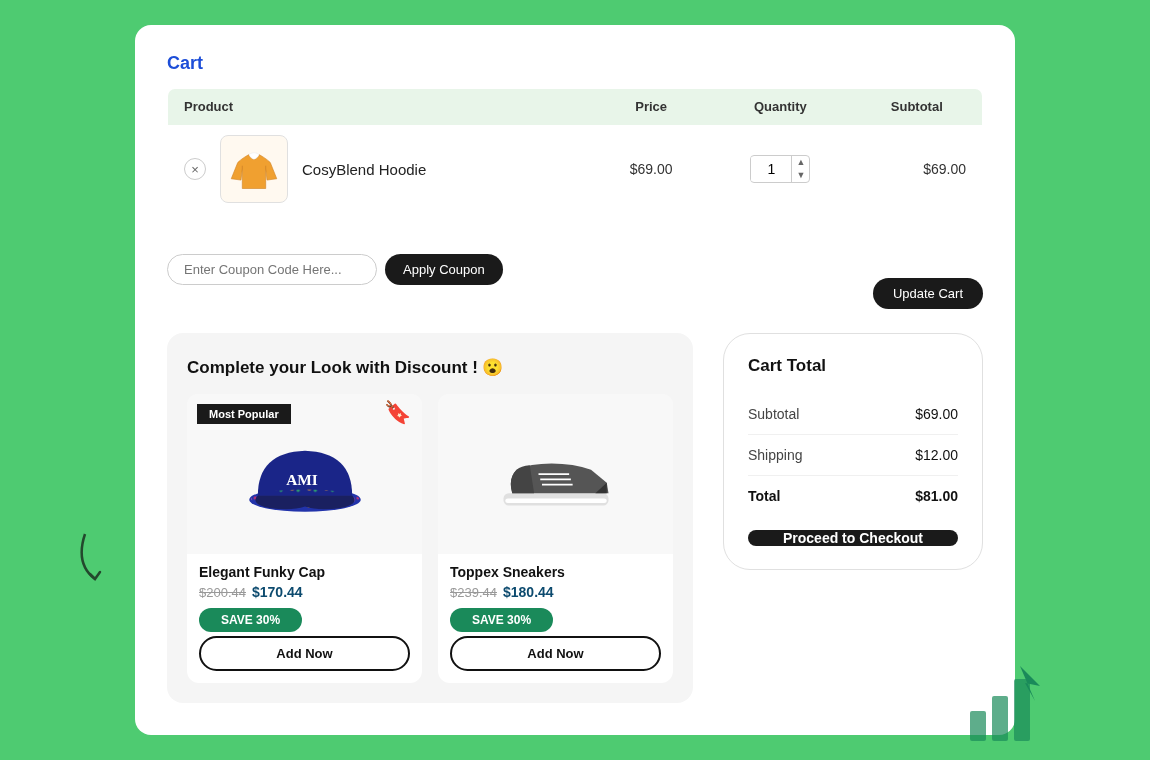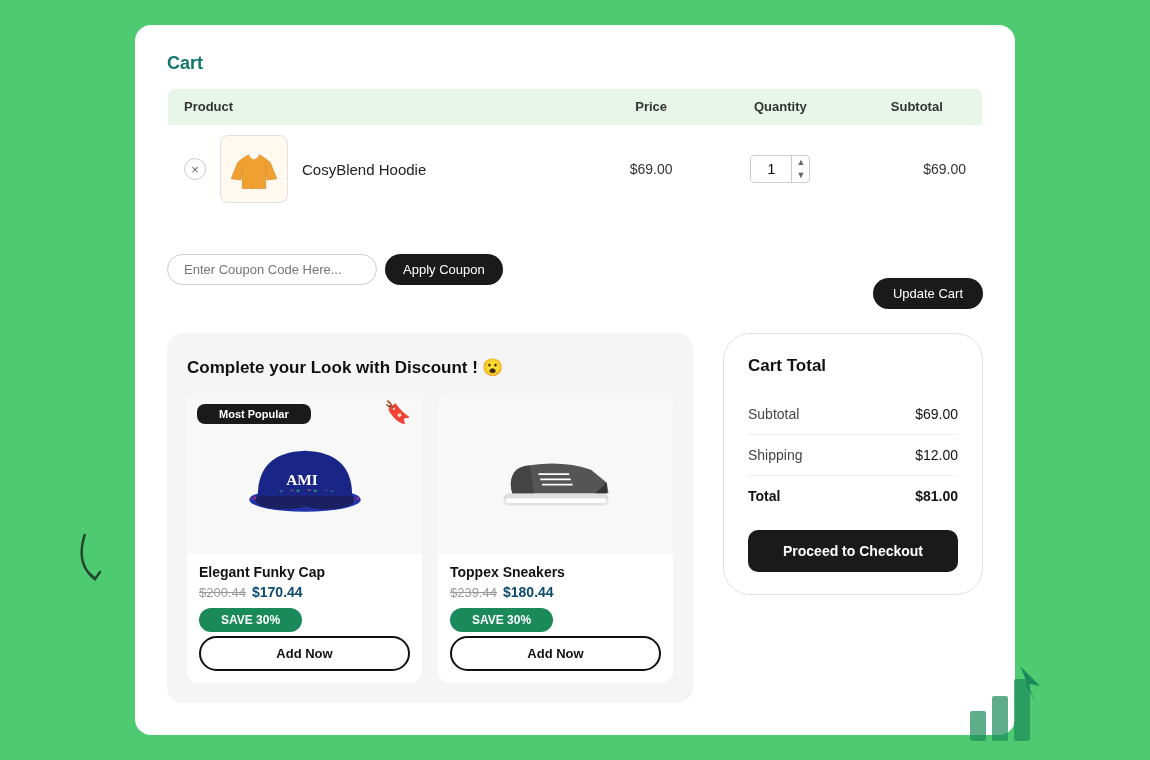--- a/index.html
+++ b/index.html
@@ -17,21 +17,21 @@
       background: #fff;
       border-radius: 16px;
       width: 880px;
       min-height: 700px;
       padding: 28px 32px 32px;
       position: relative;
     }
     .page-title {
       font-size: 18px;
       font-weight: 600;
-      color: #0f766e;
+      color: #1d4ed8;
       margin-bottom: 14px;
     }
     
     .cart-table {
       width: 100%;
       border-collapse: collapse;
       border: 1px solid #d4edda;
       border-radius: 8px;
       overflow: hidden;
       margin-bottom: 16px;
@@ -223,22 +223,22 @@
       position: relative;
     }
     .most-popular-badge {
       position: absolute;
       top: 10px;
       left: 10px;
       background: #1a1a1a;
       color: #fff;
       font-size: 11px;
       font-weight: 600;
-      padding: 4px 22px;
-      border-radius: 8px;
+      padding: 4px 12px;
+      border-radius: 0;
       z-index: 2;
     }
     .bookmark-icon {
       position: absolute;
       top: 6px;
       right: 10px;
       color: #1a8a5a;
       font-size: 22px;
       z-index: 2;
     }
@@ -331,21 +331,20 @@
     .total-row.grand-total .total-value {
       font-weight: 700;
       color: #111;
     }
     .checkout-btn {
       width: 100%;
       background: #1a1a1a;
       color: #fff;
       border: none;
       border-radius: 10px;
-      padding: 13px;
       font-size: 14px;
       font-weight: 600;
       cursor: pointer;
       margin-top: 14px;
     }
     
     .deco-arrow {
       position: absolute;
       left: -60px;
       bottom: 120px;

